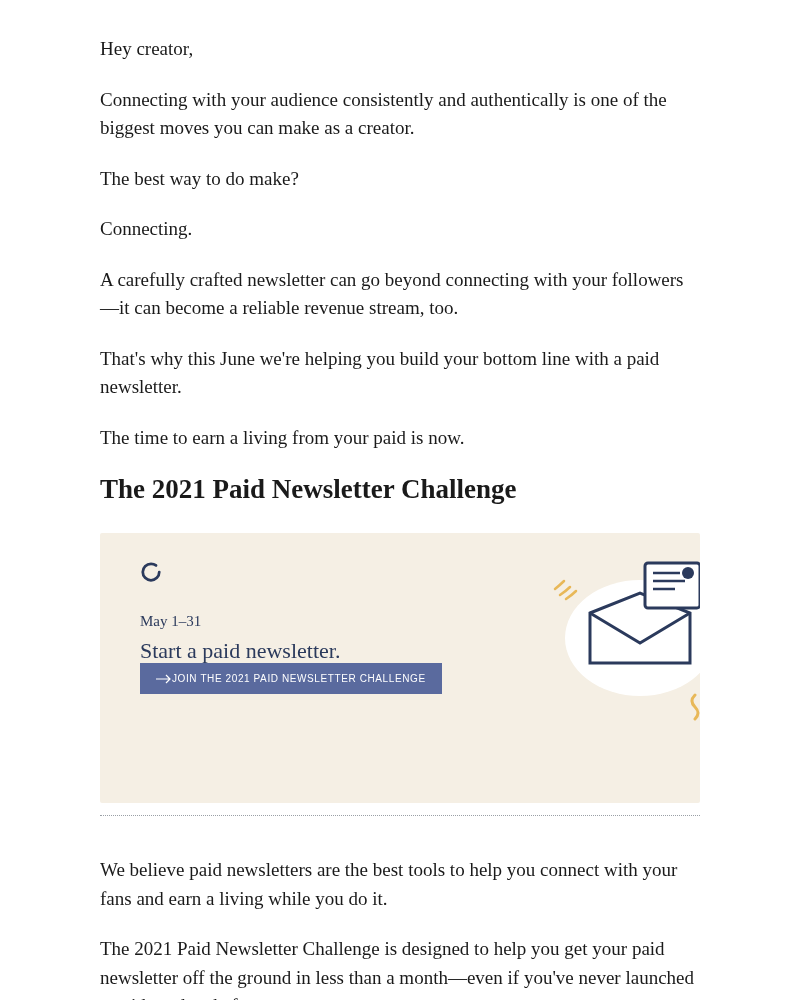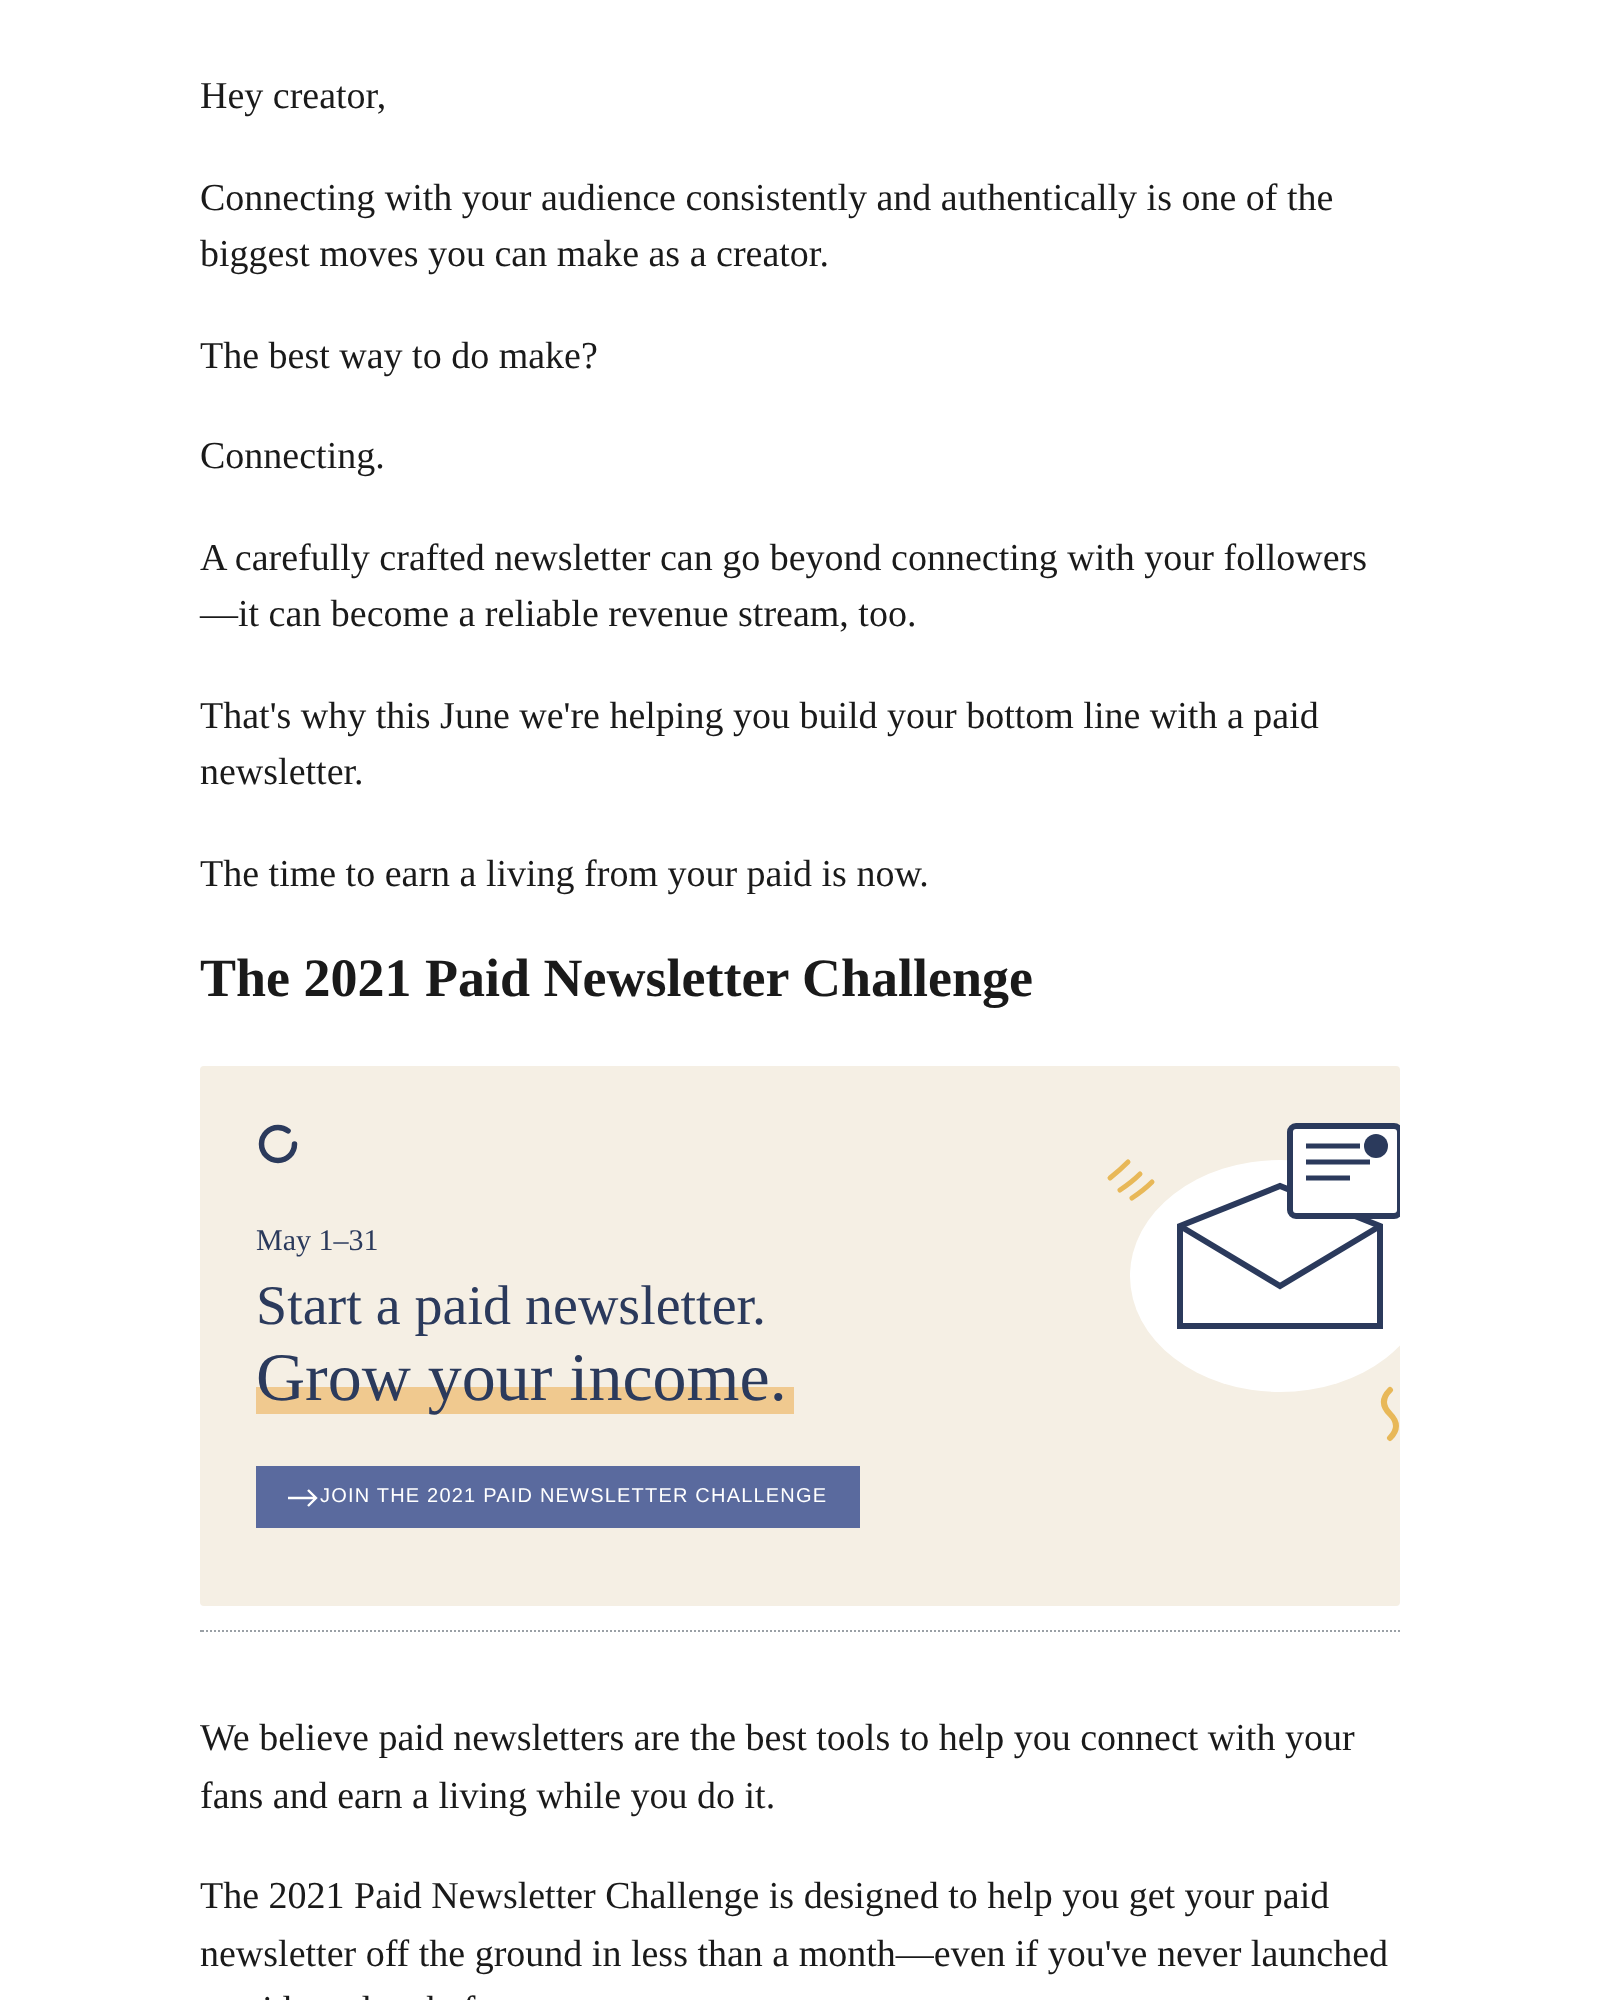--- a/index.html
+++ b/index.html
@@ -24,21 +24,21 @@
     .heading {
       font-size: 27px;
       font-weight: bold;
       margin-bottom: 28px;
       margin-top: 10px;
       color: #1a1a1a;
     }
     .promo-card {
       background: #f5efe4;
       border-radius: 2px;
-      padding: 28px 28px 28px 28px;
+      padding: 28px 28px 28px 40px;
       margin-bottom: 12px;
       position: relative;
       overflow: hidden;
       min-height: 270px;
     }
     .promo-logo {
       width: 22px;
       height: 22px;
       margin-bottom: 30px;
     }
@@ -46,21 +46,21 @@
       width: 100%;
       height: 100%;
     }
     .promo-date {
       font-size: 15px;
       color: #2b3a5c;
       margin-bottom: 8px;
       font-family: Georgia, serif;
     }
     .promo-title-line1 {
-      font-size: 28px;
+      font-size: 22px;
       font-weight: 500;
       color: #2b3a5c;
       line-height: 1.15;
       font-family: Georgia, serif;
     }
     .promo-title-line2 {
       font-size: 34px;
       font-weight: 500;
       color: #2b3a5c;
       line-height: 1.15;
@@ -128,21 +128,20 @@
 <h1 class="heading">The 2021 Paid Newsletter Challenge</h1>
 
 <div class="promo-card">
   <div class="promo-logo">
     <svg viewBox="0 0 24 24" fill="none">
       <circle cx="12" cy="12" r="9" stroke="#2b3a5c" stroke-width="3" fill="none" stroke-dasharray="48 10" stroke-linecap="round"></circle>
     </svg>
   </div>
   <div class="promo-date">May 1–31</div>
   <div class="promo-title-line1">Start a paid newsletter.</div>
-  <div><span class="promo-title-line2">Grow your income.</span></div>
   <button class="promo-button">
     <span class="promo-button-icon">
       <svg width="16" height="10" viewBox="0 0 16 10" fill="none">
         <path d="M0 5 L14 5 M10 1 L14 5 L10 9" stroke="#ffffff" stroke-width="1.2" fill="none"></path>
       </svg>
     </span>
     <span>JOIN THE 2021 PAID NEWSLETTER CHALLENGE</span>
   </button>
 
   <div class="promo-envelope">

